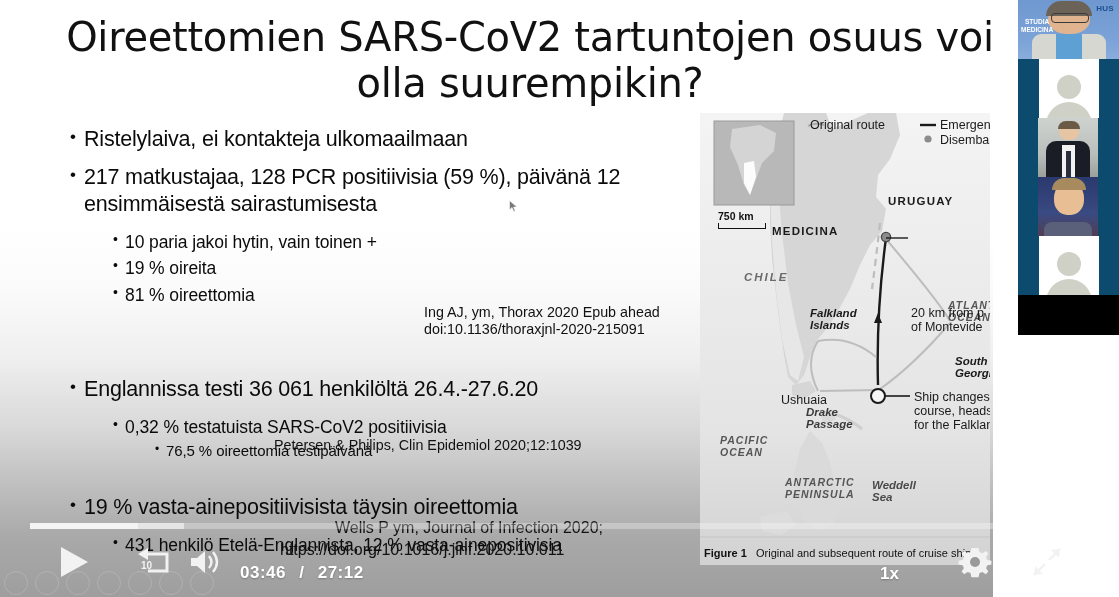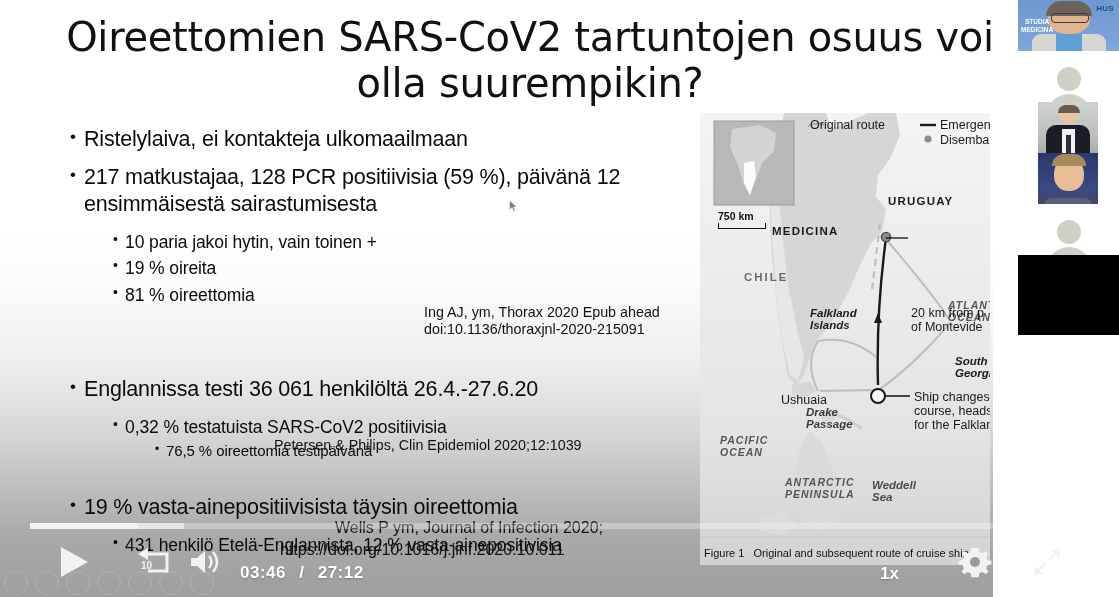--- a/index.html
+++ b/index.html
@@ -36,28 +36,28 @@
        background:linear-gradient(to bottom,#f2f2f2 0%,#ededed 55%,#dcdcdc 80%,#cfcfcf 100%);
        overflow:hidden;}
   #mapsvg{position:absolute;left:0;top:0;}
   .mlabel{position:absolute;font-family:"Liberation Sans",sans-serif;color:#1a1a1a;white-space:nowrap;}
   .mbold{font-weight:700;letter-spacing:1.2px;font-size:11.5px;}
   .mital{font-style:italic;font-weight:700;font-size:11.5px;}
   .mplain{font-size:12.5px;}
   .mlight{font-style:italic;font-weight:700;font-size:10.5px;letter-spacing:1px;color:#555;}
   .mleg{font-size:12.5px;}
   .figcap{position:absolute;left:4px;top:434px;font-size:11px;color:#111;white-space:nowrap;}
-  .figcap b{font-weight:400;}
+  .figcap b{font-weight:700;}
   .scalebar{position:absolute;left:18px;top:97px;}
   .scalebar .sl{font-size:10.5px;font-weight:700;color:#111;}
   .scalebar .bar{width:46px;height:5px;border:1.4px solid #111;border-top:none;margin-top:1px;}
 
   
   #vpanel{position:absolute;right:0;top:0;width:101px;height:335px;background:#000;}
-  .tile{position:relative;width:101px;height:51px;overflow:hidden;background:#ffffff;}
+  .tile{position:relative;width:101px;height:59px;overflow:hidden;background:#0c4a6e;}
   .tile .inner{position:absolute;left:0;top:0;width:101px;height:67px;}
   .ph{background:#fff;width:60px;height:67px;margin:0 auto;position:relative;}
   .ph .head{position:absolute;left:50%;top:16px;transform:translateX(-50%);width:24px;height:24px;border-radius:50%;background:#cfd0c6;}
   .ph .body{position:absolute;left:50%;bottom:0;transform:translateX(-50%);width:46px;height:24px;border-radius:23px 23px 0 0;background:#cfd0c6;}
   .hus{position:absolute;right:5px;top:4px;font-size:8px;font-weight:700;color:#1d4f91;letter-spacing:.3px;}
   .studia{position:absolute;left:3px;top:18px;font-size:6.5px;font-weight:700;color:#ffffff;line-height:1.25;text-align:center;}
 
   
   #controls{position:absolute;left:0;bottom:0;width:1119px;height:80px;}
   #progress{position:absolute;left:30px;top:6px;width:1059px;height:6px;background:rgba(255,255,255,.30);}
@@ -200,21 +200,21 @@
         <div class="sl">750 km</div>
         <div class="bar"></div>
       </div>
 
       <div class="mlabel mleg" style="left:110px;top:5px;">Original route</div>
       <div class="mlabel mleg" style="left:240px;top:5px;">Emergenc</div>
       <div class="mlabel mleg" style="left:240px;top:20px;">Disembar</div>
 
       <div class="mlabel mbold" style="left:72px;top:112px;">MEDICINA</div>
       <div class="mlabel mbold" style="left:188px;top:82px;">URUGUAY</div>
-      <div class="mlabel mbold" style="left:44px;top:158px;color:#6a6a6a;letter-spacing:2px;">CHILE</div>
+      <div class="mlabel mbold" style="left:44px;top:158px;color:#6a6a6a;letter-spacing:2px;font-style:italic;">CHILE</div>
       <div class="mlabel mital" style="left:110px;top:194px;white-space:pre;">Falkland
 Islands</div>
       <div class="mlabel mital" style="left:255px;top:242px;white-space:pre;">South
 Georgia</div>
       <div class="mlabel mplain" style="left:81px;top:280px;">Ushuaia</div>
       <div class="mlabel mital" style="left:106px;top:293px;white-space:pre;color:#3a3a3a;">Drake
 Passage</div>
       <div class="mlabel mlight" style="left:20px;top:321px;white-space:pre;">PACIFIC
 OCEAN</div>
       <div class="mlabel mlight" style="left:248px;top:186px;white-space:pre;">ATLANTI

